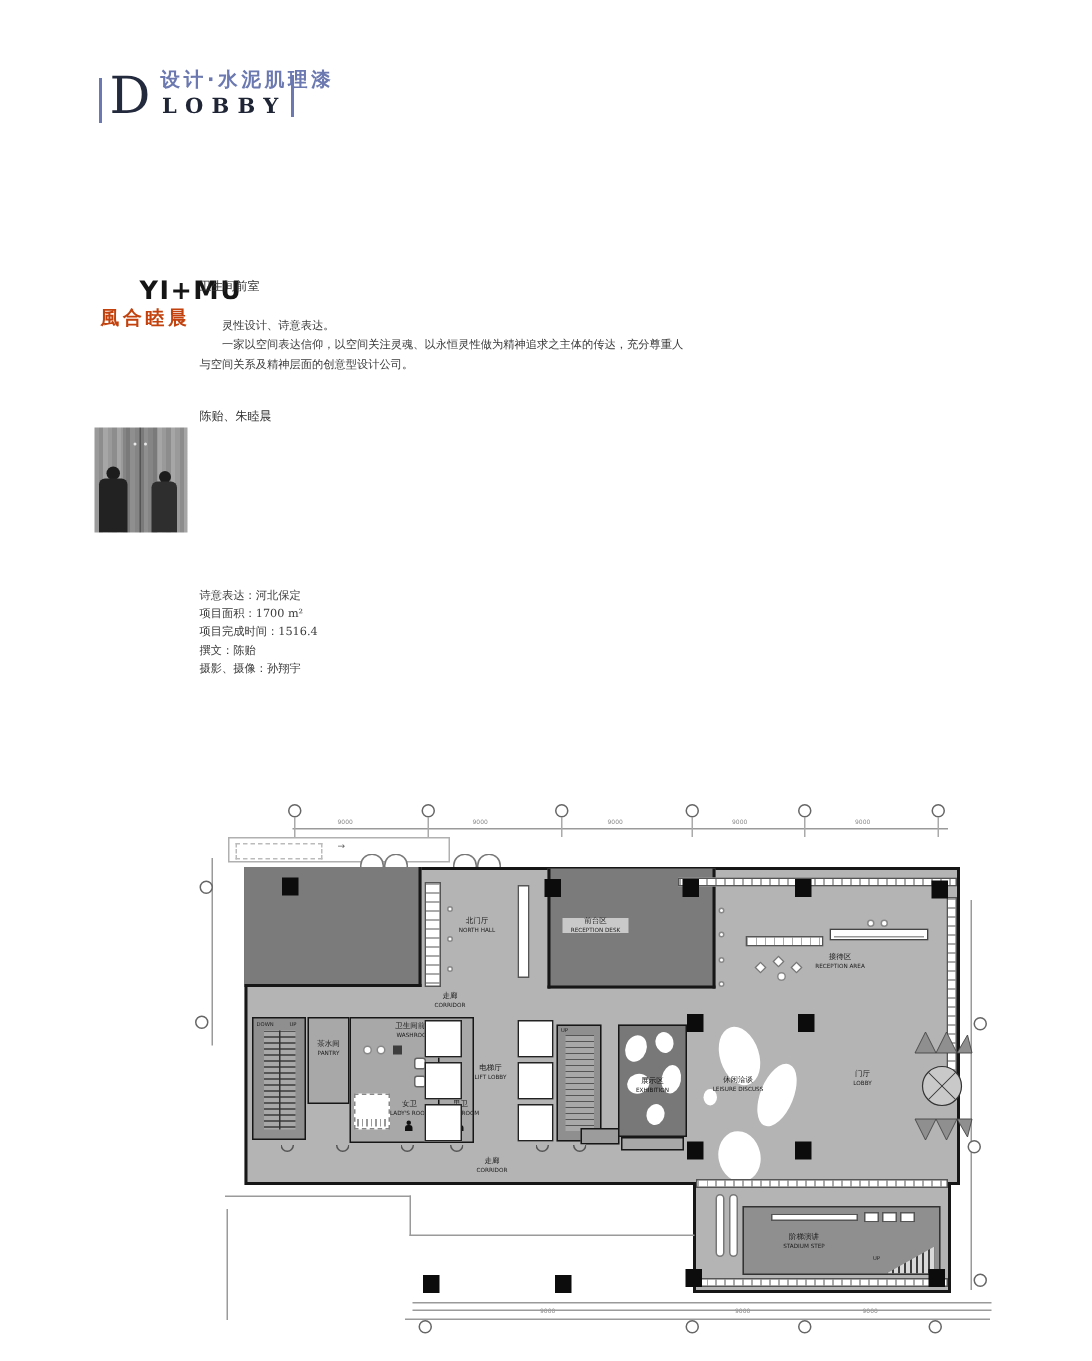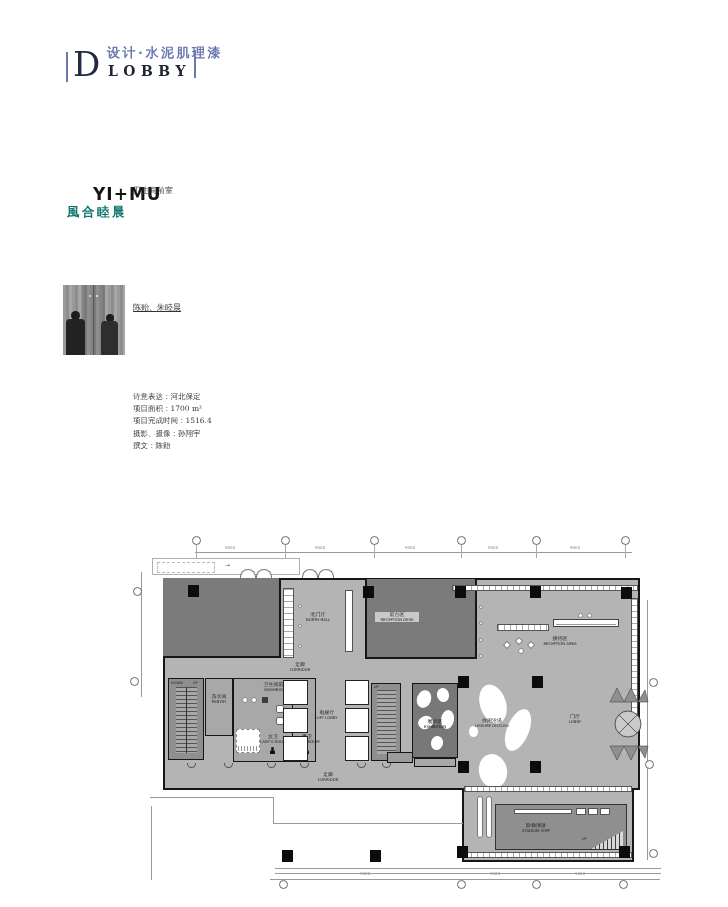--- a/index.html
+++ b/index.html
@@ -6,21 +6,21 @@
   .page{position:relative;width:728px;height:907px;background:#fff;overflow:hidden;
         font-family:"DejaVu Serif","Liberation Serif",serif;color:#3a3a3a;}
   .abs{position:absolute;}
   
   .hbar{position:absolute;width:2px;background:#6b79b0;}
   .hD{position:absolute;font-family:"DejaVu Serif",serif;font-size:34px;line-height:34px;color:#232a3e;}
   .hcn{position:absolute;font-family:"DejaVu Sans","Liberation Sans",sans-serif;font-size:13px;font-weight:700;color:#6b79b0;letter-spacing:2.5px;}
   .hen{position:absolute;font-family:"DejaVu Serif",serif;font-size:14px;font-weight:700;letter-spacing:5.5px;color:#1f2535;}
   
   .logo1{position:absolute;font-family:"DejaVu Sans",sans-serif;font-size:17px;font-weight:700;letter-spacing:1px;color:#151515;margin-left:26px;}
-  .logo2{position:absolute;font-family:Liberation Sans, sans-serif;font-size:12.5px;font-weight:700;letter-spacing:2.5px;color:#0f766e;}
+  .logo2{position:absolute;font-family:Liberation Sans, sans-serif;font-size:12.5px;font-weight:700;letter-spacing:2.5px;color:#c2410c;}
   .sechead{position:absolute;font-size:8px;color:#333;}
   .para{position:absolute;font-size:7.5px;line-height:13px;color:#3a3a3a;}
   .para p{margin:0;text-indent:2em;}
   .details{position:absolute;font-size:7.5px;line-height:12.2px;color:#3a3a3a;}
   .details div{white-space:nowrap;}
   
   .photo{position:absolute;left:63px;top:285px;width:62px;height:70px;overflow:hidden;
          background:repeating-linear-gradient(90deg,#9a9a9a 0 3px,#8d8d8d 3px 6px,#a6a6a6 6px 9px);}
   .photo .panelL{position:absolute;left:19px;top:0;width:11px;height:70px;background:rgba(40,40,40,.18);}
   .photo .panelR{position:absolute;left:31px;top:0;width:11px;height:70px;background:rgba(40,40,40,.18);}
@@ -65,41 +65,45 @@
     <span class="hD" style="left:73px;top:47px;">D</span>
     <span class="hcn" style="left:107px;top:44px;">设计·水泥肌理漆</span>
     <span class="hen" style="left:108px;top:63px;">LOBBY</span>
     <span class="hbar" style="left:194px;top:50px;height:28px;"></span>
   </div>
 
   <span class="logo1" style="left:67px;top:184px;">YI+MU</span>
   <span class="logo2" style="left:67px;top:204px;">風合睦晨</span>
 
   <span class="sechead" style="left:133px;top:185px;">卫生间前室</span>
+  <div class="para" style="left:133px;top:210px;width:325px;">
+    <p>灵性设计、诗意表达。</p>
+    <p>一家以空间表达信仰，以空间关注灵魂、以永恒灵性做为精神追求之主体的传达，充分尊重人与空间关系及精神层面的创意型设计公司。</p>
+  </div>
 
   <div class="photo">
     <div class="panelL"></div>
     <div class="panelR"></div>
     <div class="gap"></div>
     <div class="hndl" style="left:26px;top:10px;"></div>
     <div class="hndl" style="left:33px;top:10px;"></div>
     <div class="head" style="left:8px;top:26px;width:9px;height:9px;"></div>
     <div class="body" style="left:3px;top:34px;width:19px;height:36px;background:#222;"></div>
     <div class="head" style="left:43px;top:29px;width:8px;height:8px;"></div>
     <div class="body" style="left:38px;top:36px;width:17px;height:34px;background:#2e2e2e;"></div>
   </div>
 
-  <span class="sechead" style="left:133px;top:302px;text-decoration:underline;">陈贻、朱睦晨</span>
+  <span class="sechead" style="left:133px;top:272px;">陈贻、朱睦晨</span>
 
   <div class="details" style="left:133px;top:391px;">
     <div>诗意表达：河北保定</div>
     <div>项目面积：1700 m²</div>
     <div>项目完成时间：1516.4</div>
+    <div>撰文：陈贻</div>
     <div>摄影、摄像：孙翔宇</div>
-    <div>撰文：陈贻</div>
   </div>
 
   <div class="plan">
 
     <div class="dimline" style="left:65px;top:24px;width:437px;height:1px;"></div>
     <div class="dimline" style="left:11px;top:44px;width:1px;height:125px;"></div>
     <div class="dimline" style="left:517px;top:72px;width:1px;height:260px;"></div>
     <div class="dimline" style="left:140px;top:351px;width:390px;height:1px;"></div>
     <div class="tick" style="left:66px;top:17px;"></div>
     <div class="tick" style="left:155px;top:17px;"></div>

